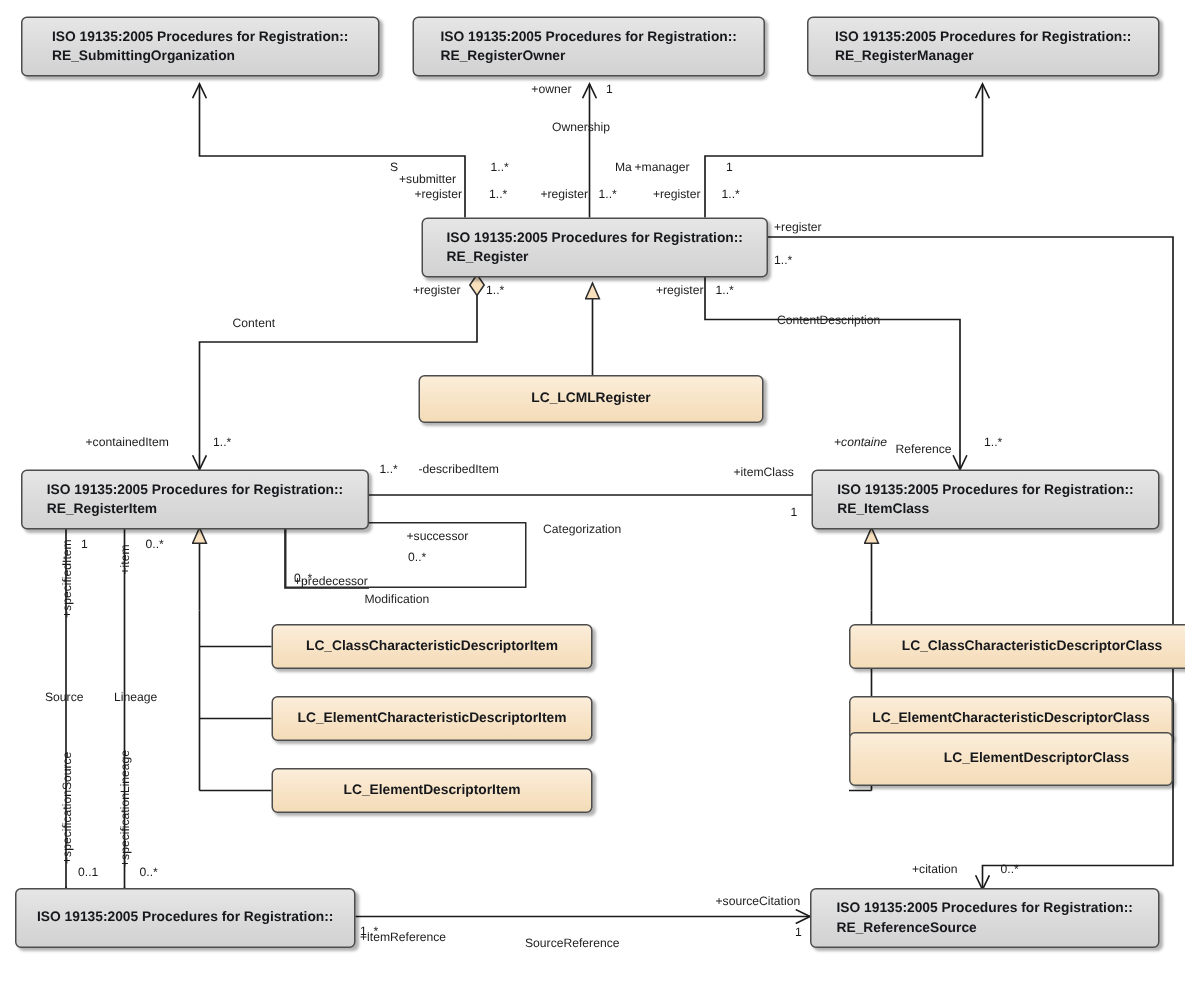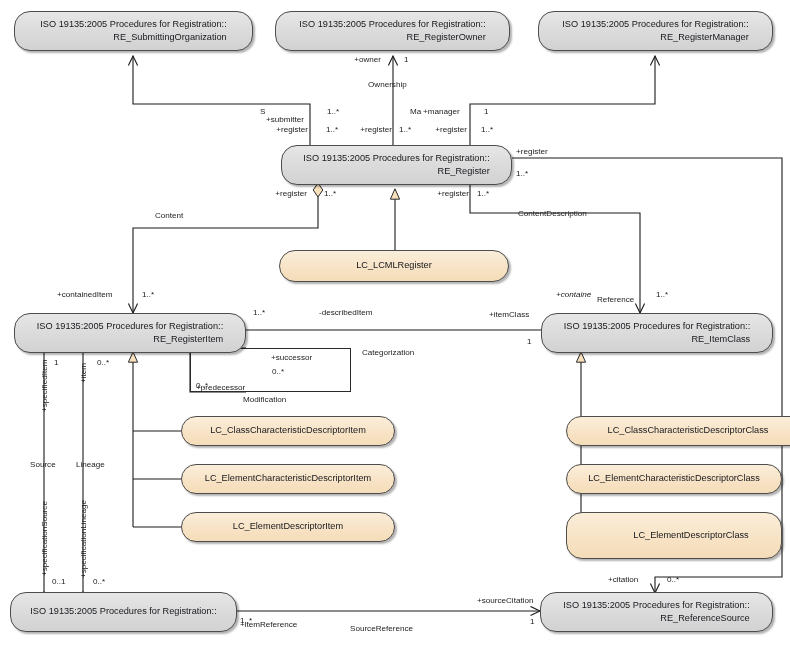--- a/index.html
+++ b/index.html
@@ -24,27 +24,27 @@
     top: 0;
     width: 790px;
     height: 663px;
     pointer-events: none;
   }
   
   .node {
     position: absolute;
     box-sizing: border-box;
     border: 1px solid #4d4d4d;
-    border-radius: 16px;
+    border-radius: 4px;
     display: flex;
     align-items: center;
     justify-content: center;
-    text-align: right;
+    text-align: left;
     font-size: 9.2px;
-    font-weight: normal;
+    font-weight: bold;
     color: #16181c;
     line-height: 1.45;
     padding: 2px 4px;
     box-shadow: 2px 2px 2px rgba(0,0,0,0.30);
     z-index: 5;
   }
   .node.iso {
     background: #dcdcdc;
     background-image: linear-gradient(to bottom, #e6e6e6 0%, #dadada 55%, #d2d2d2 100%);
   }
@@ -212,21 +212,21 @@
   </div>
 
   <div class="node lc" style="left:566px; top:416px; width:244px; height:30px;">
     <span>LC_ClassCharacteristicDescriptorClass</span>
   </div>
 
   <div class="node lc" style="left:566px; top:464px; width:216px; height:30px;">
     <span>LC_ElementCharacteristicDescriptorClass</span>
   </div>
 
-  <div class="node lc" style="left:566px; top:512px; width:216px; height:47px;padding-left:38px;">
+  <div class="node lc" style="left:566px; top:488px; width:216px; height:36px;padding-left:38px;">
     <span>LC_ElementDescriptorClass</span>
   </div>
 
   <div class="assoc-box" style="left:190px; top:348px; width:161px; height:44px;"></div>
 
   <div class="lbl r" style="left:333px; top:56px; width:48px;">+owner</div>
   <div class="lbl" style="left:404px; top:56px;">1</div>
   <div class="lbl assocname" style="left:368px; top:81px;">Ownership</div>
 
   <div class="lbl" style="left:260px; top:108px;">S</div>
@@ -256,21 +256,21 @@
   <div class="lbl assocname" style="left:518px; top:210px;">ContentDescription</div>
 
   <div class="lbl" style="left:57px; top:291px;">+containedItem</div>
   <div class="lbl" style="left:142px; top:291px;">1..*</div>
 
   <div class="lbl" style="left:556px; top:291px;font-style:italic;">+containe</div>
   <div class="lbl assocname" style="left:597px; top:296px;">Reference</div>
   <div class="lbl" style="left:656px; top:291px;">1..*</div>
 
   <div class="lbl" style="left:253px; top:309px;">1..*</div>
-  <div class="lbl" style="left:279px; top:309px;margin-left:40px;">-describedItem</div>
+  <div class="lbl" style="left:279px; top:309px;">-describedItem</div>
   <div class="lbl assocname" style="left:362px; top:316px;margin-top:33px;">Categorization</div>
   <div class="lbl" style="left:489px; top:311px;">+itemClass</div>
   <div class="lbl" style="left:527px; top:338px;">1</div>
 
   <div class="lbl" style="left:271px; top:354px;">+successor</div>
   <div class="lbl" style="left:196px; top:368px;margin-top:16px;">+predecessor</div>
   <div class="lbl" style="left:272px; top:368px;">0..*</div>
   <div class="lbl" style="left:196px; top:382px;">0..*</div>
   <div class="lbl assocname" style="left:243px; top:396px;">Modification</div>
 

